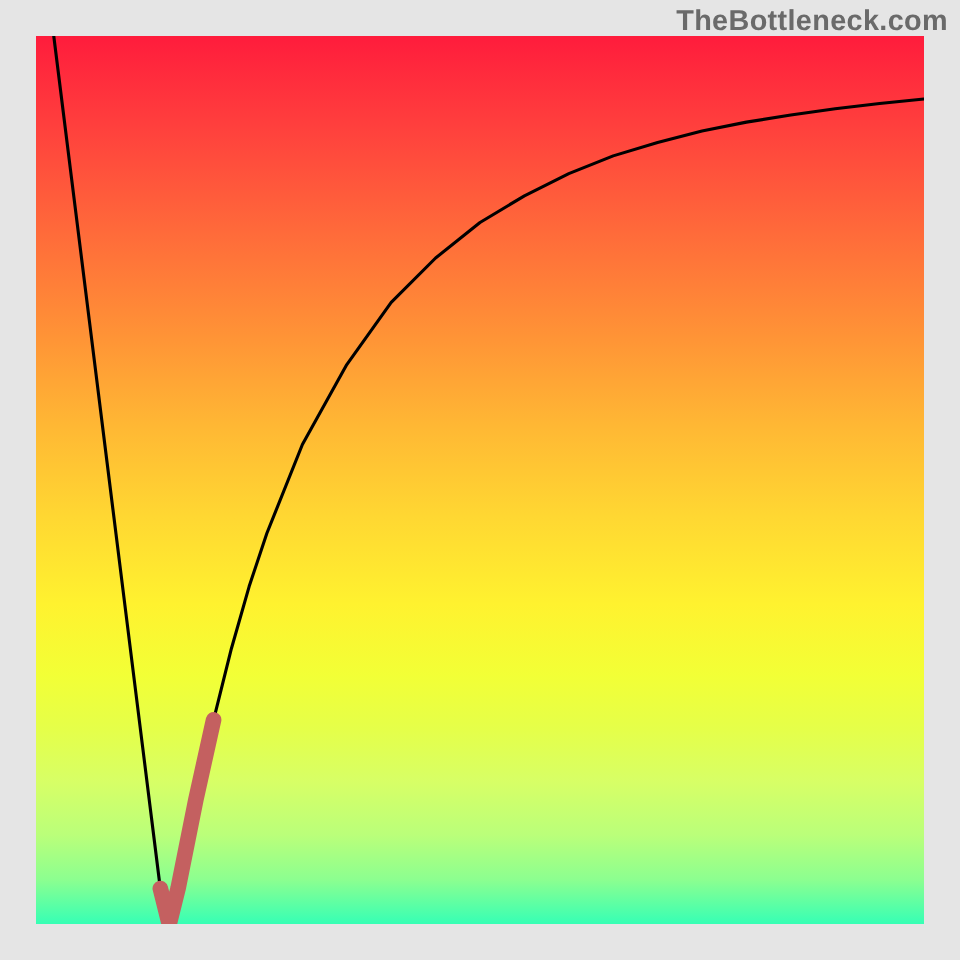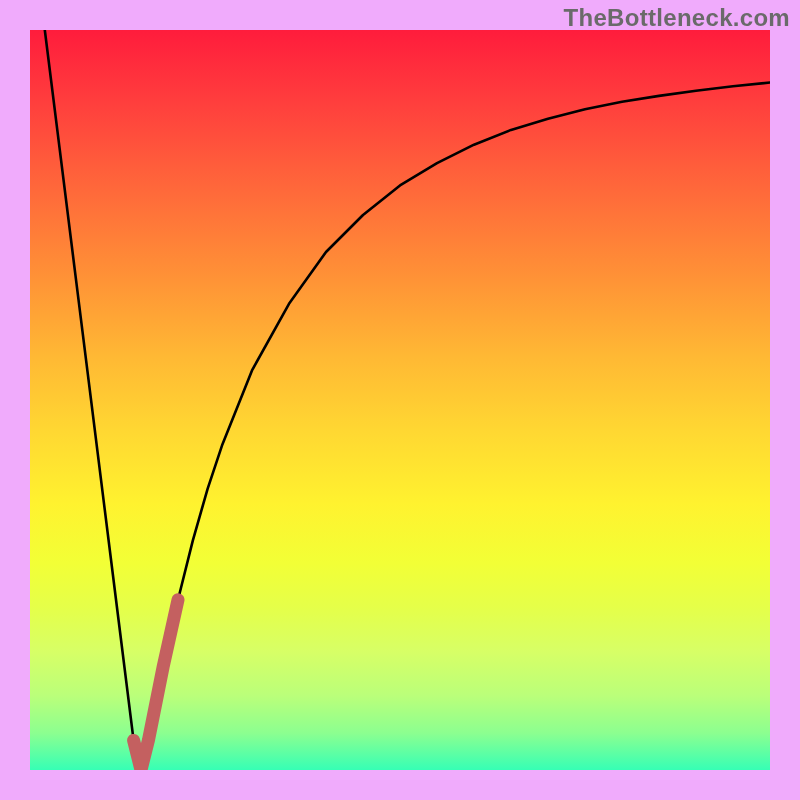--- a/index.html
+++ b/index.html
@@ -7,21 +7,21 @@
     padding: 0;
     width: 800px;
     height: 800px;
     overflow: hidden;
     background: #000;
   }
   .frame {
     position: relative;
     width: 800px;
     height: 800px;
-    background: #f0abfc;
+    background: #e5e5e5;
   }
   .plot-area {
     position: absolute;
     left: 30px;
     top: 30px;
     width: 740px;
     height: 740px;
     background: linear-gradient(to bottom,
       #ff1c3c 0%,
       #ff3f3d 10%,

